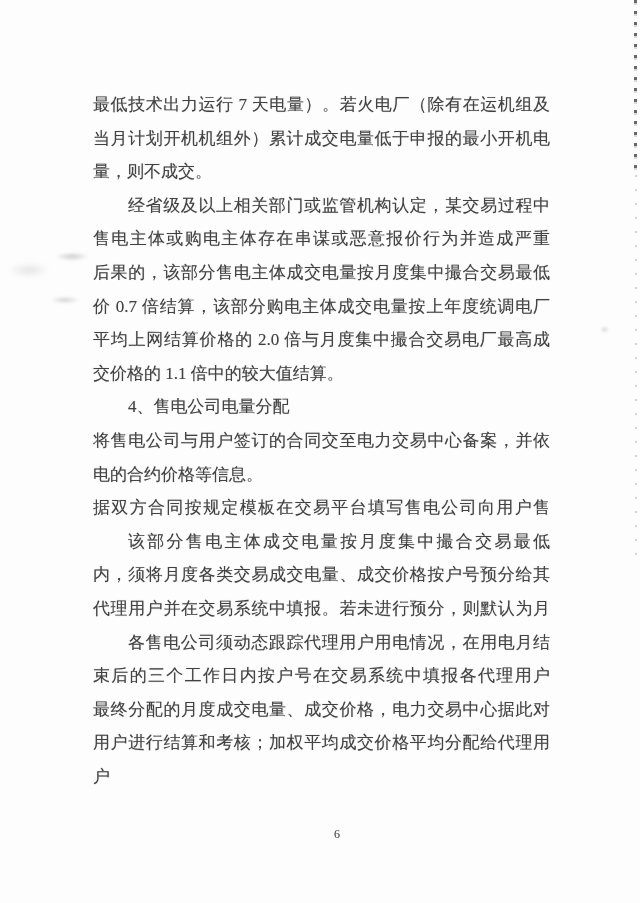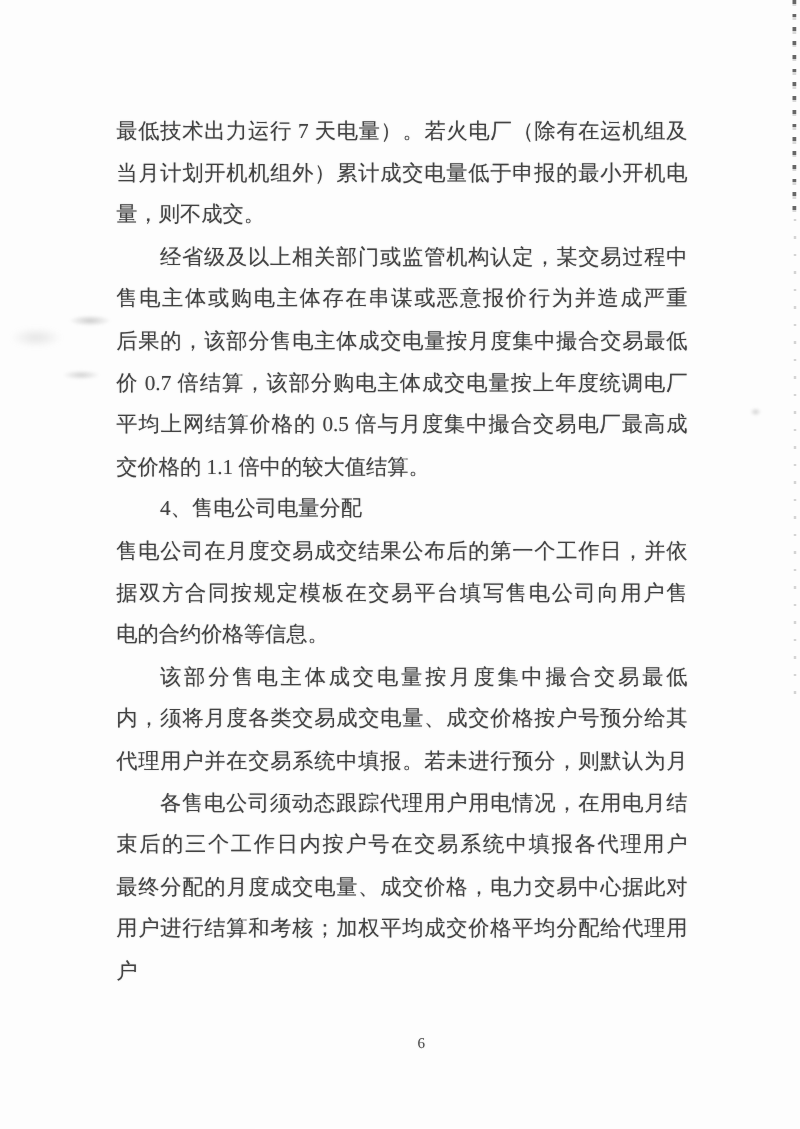--- a/index.html
+++ b/index.html
@@ -89,26 +89,26 @@
 <div class="page">
 
   <div class="text-block">
     <div class="ln j">最低技术出力运行 7 天电量）。若火电厂（除有在运机组及</div>
     <div class="ln j">当月计划开机机组外）累计成交电量低于申报的最小开机电</div>
     <div class="ln">量，则不成交。</div>
     <div class="ln j ind">经省级及以上相关部门或监管机构认定，某交易过程中</div>
     <div class="ln j">售电主体或购电主体存在串谋或恶意报价行为并造成严重</div>
     <div class="ln j">后果的，该部分售电主体成交电量按月度集中撮合交易最低</div>
     <div class="ln j">价 0.7 倍结算，该部分购电主体成交电量按上年度统调电厂</div>
-    <div class="ln j">平均上网结算价格的 0.5 倍与月度集中撮合交易电厂最高成</div>
+    <div class="ln j">平均上网结算价格的 2.0 倍与月度集中撮合交易电厂最高成</div>
     <div class="ln">交价格的 1.1 倍中的较大值结算。</div>
     <div class="ln ind">4、售电公司电量分配</div>
-    <div class="ln j">售电公司在月度交易成交结果公布后的第一个工作日，并依</div>
+    <div class="ln j">将售电公司与用户签订的合同交至电力交易中心备案，并依</div>
+    <div class="ln">电的合约价格等信息。</div>
     <div class="ln j">据双方合同按规定模板在交易平台填写售电公司向用户售</div>
-    <div class="ln">电的合约价格等信息。</div>
     <div class="ln j ind">该部分售电主体成交电量按月度集中撮合交易最低</div>
     <div class="ln j">内，须将月度各类交易成交电量、成交价格按户号预分给其</div>
     <div class="ln j">代理用户并在交易系统中填报。若未进行预分，则默认为月</div>
     <div class="ln j ind">各售电公司须动态跟踪代理用户用电情况，在用电月结</div>
     <div class="ln j">束后的三个工作日内按户号在交易系统中填报各代理用户</div>
     <div class="ln j">最终分配的月度成交电量、成交价格，电力交易中心据此对</div>
     <div class="ln j">用户进行结算和考核；加权平均成交价格平均分配给代理用户</div>
   </div>
 
   <div class="pagenum">6</div>

